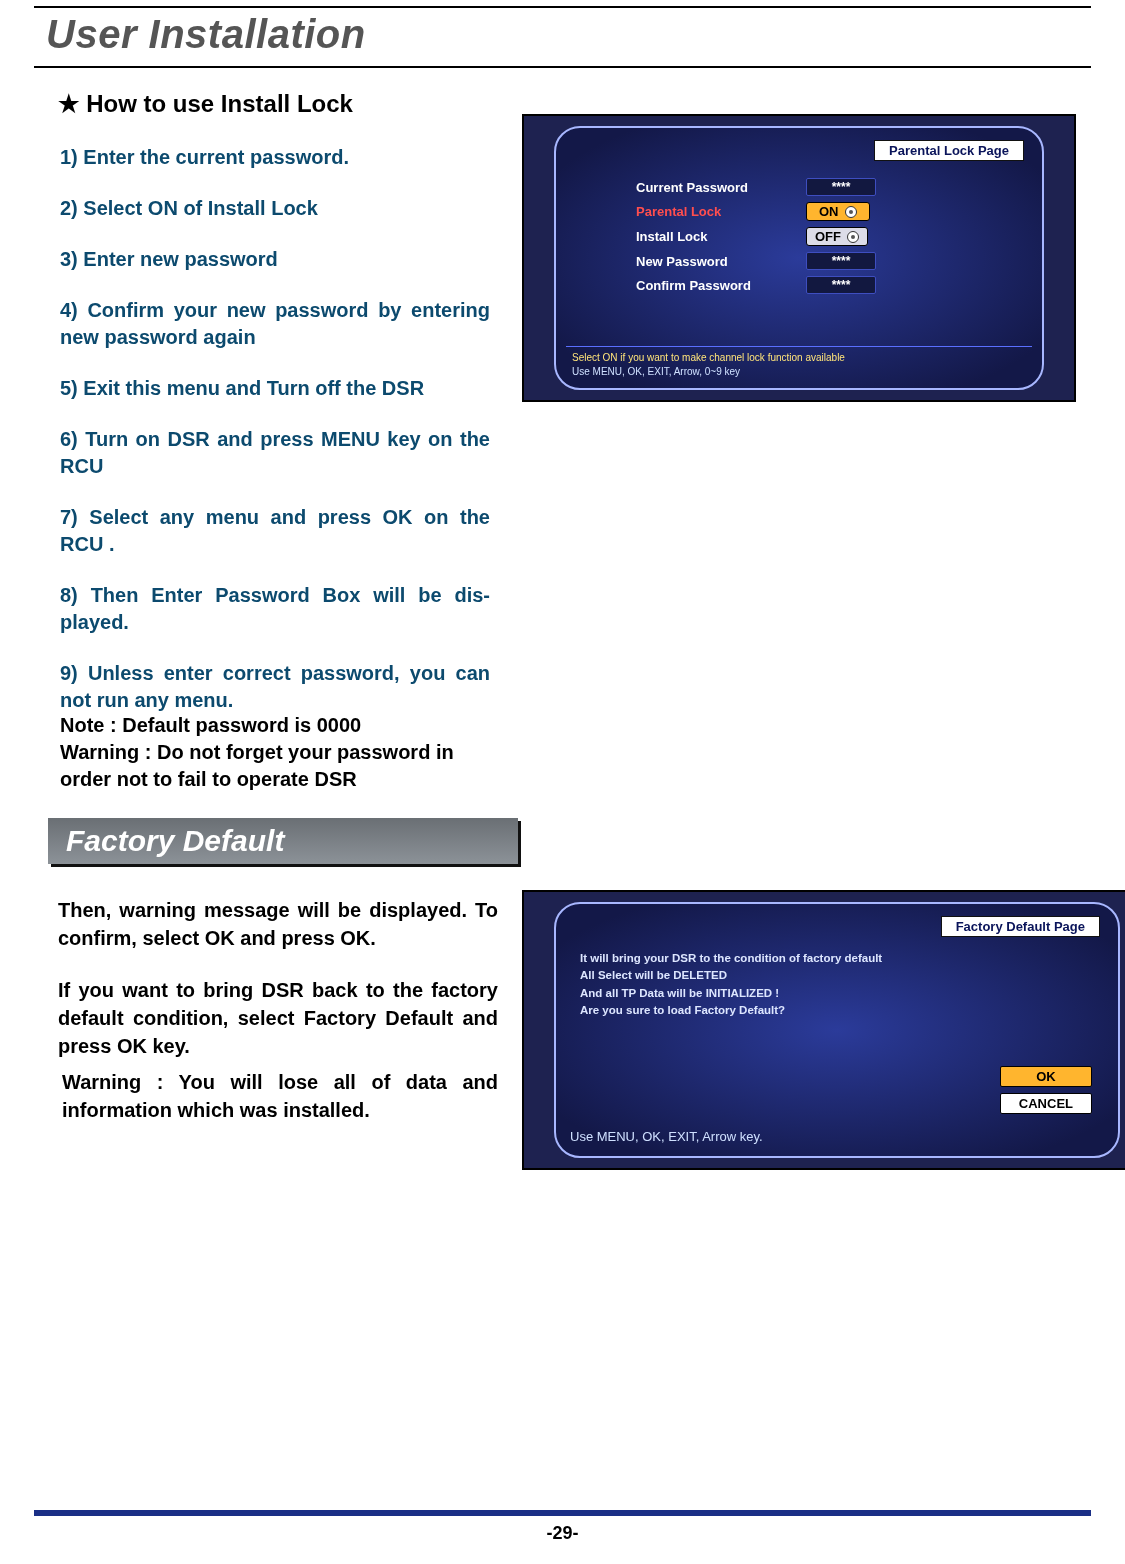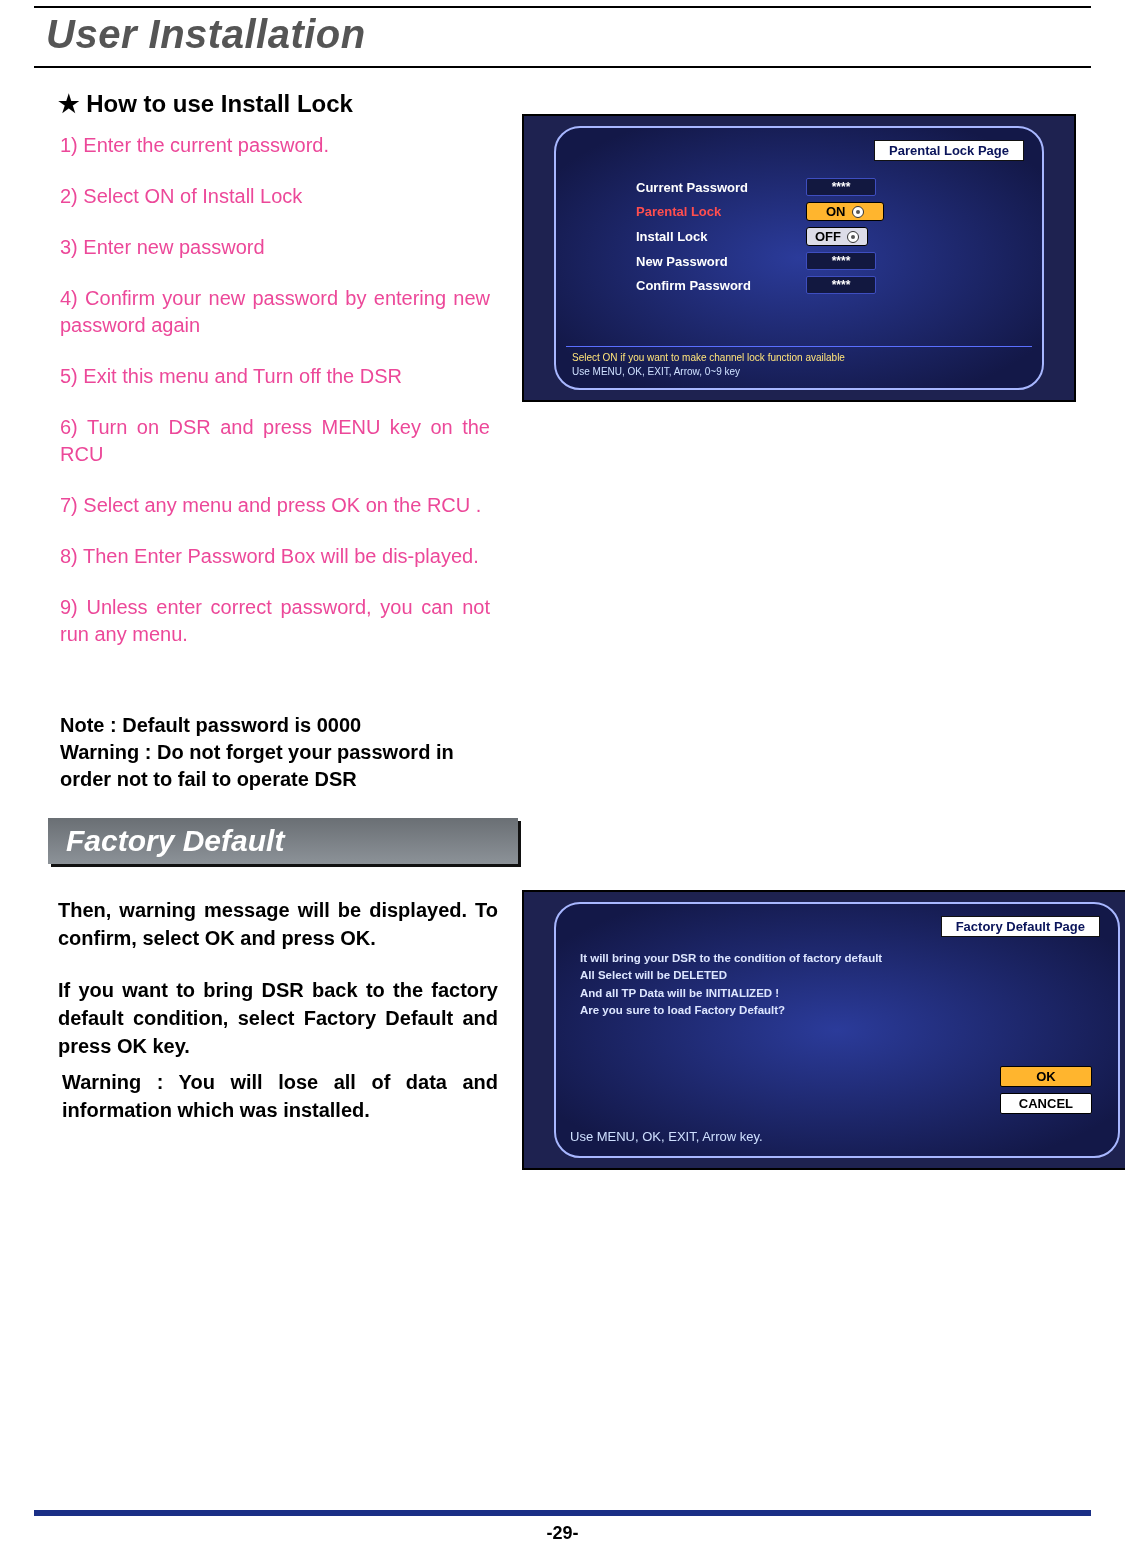--- a/index.html
+++ b/index.html
@@ -33,25 +33,25 @@
   .sub-title {
     position: absolute;
     top: 90px; left: 58px;
     font-size: 24px;
     font-weight: bold;
     color: #000;
   }
   .star { font-family: Arial, sans-serif; }
   .steps {
     position: absolute;
-    top: 132px; left: 60px;
+    top: 144px; left: 60px;
     width: 430px;
     font-size: 20px;
-    font-weight: normal;
-    color: #ec4899;
+    font-weight: bold;
+    color: #0c4a6e;
     line-height: 1.35;
   }
   .steps p { margin-bottom: 24px; text-align: justify; }
   .note-block {
     position: absolute;
     top: 712px; left: 60px;
     width: 440px;
     font-size: 20px;
     font-weight: bold;
     line-height: 1.35;
@@ -110,21 +110,21 @@
     background:#fff; color:#0a145a;
     font-weight:bold; font-size:13px;
     padding:2px 14px;
     border:1px solid #111;
   }
   .tv-fields { position:absolute; top:50px; left:80px; width:380px; font-size:13px; font-weight:bold; }
   .tv-row { display:flex; align-items:center; margin-bottom:6px; }
   .tv-label { width:170px; color:#fff; }
   .tv-label.hot { color:#ff4e4e; }
   .tv-val-box { background:#121840; color:#fff; border:1px solid #3e4ec0; padding:1px 10px; min-width:70px; text-align:center; font-size:12px; border-radius:2px; }
-  .tv-val-on { background:#ffb52e; color:#000; border:1px solid #000; padding:1px 19px; min-width:48px; text-align:center; font-weight:bold; border-radius:3px; display:flex; justify-content:space-between; align-items:center; gap:6px;}
+  .tv-val-on { background:#ffb52e; color:#000; border:1px solid #000; padding:1px 12px; min-width:48px; text-align:center; font-weight:bold; border-radius:3px; display:flex; justify-content:space-between; align-items:center; gap:6px;}
   .tv-val-off { background:#dcdce8; color:#000; border:1px solid #000; padding:1px 8px; min-width:48px; text-align:center; font-weight:bold; border-radius:3px; display:flex; justify-content:space-between; align-items:center; gap:6px;}
   .tv-circ { width:12px;height:12px;border-radius:50%;border:1px solid #333;background:#fff;display:inline-block;position:relative;}
   .tv-circ::after{content:"";position:absolute;left:3px;top:3px;width:4px;height:4px;border-radius:50%;background:#555;}
   .tv-hint {
     position:absolute; left:10px; right:10px; bottom:10px;
     color:#cfe0ff; font-size:10px; line-height:1.35;
     border-top:1px solid #5a6fff; padding:4px 6px 0;
   }
   .tv-hint .yellow { color:#ffe47a; }
 

